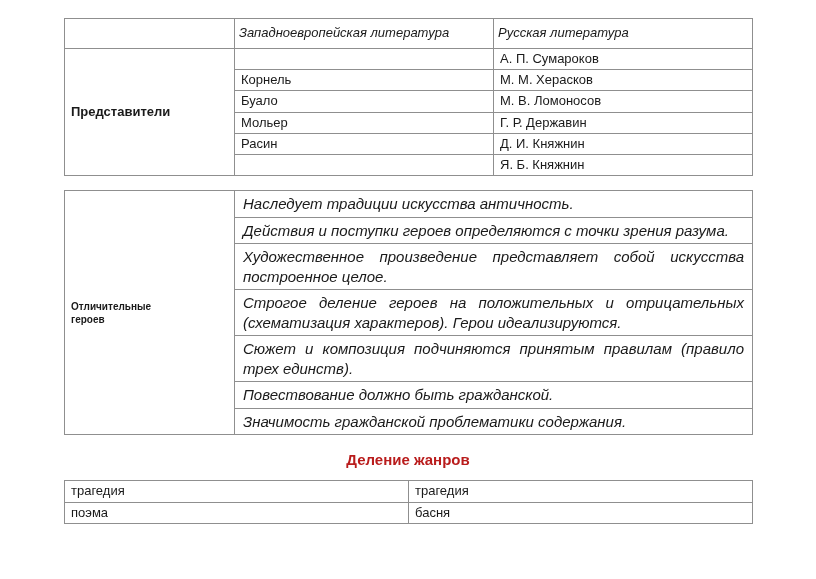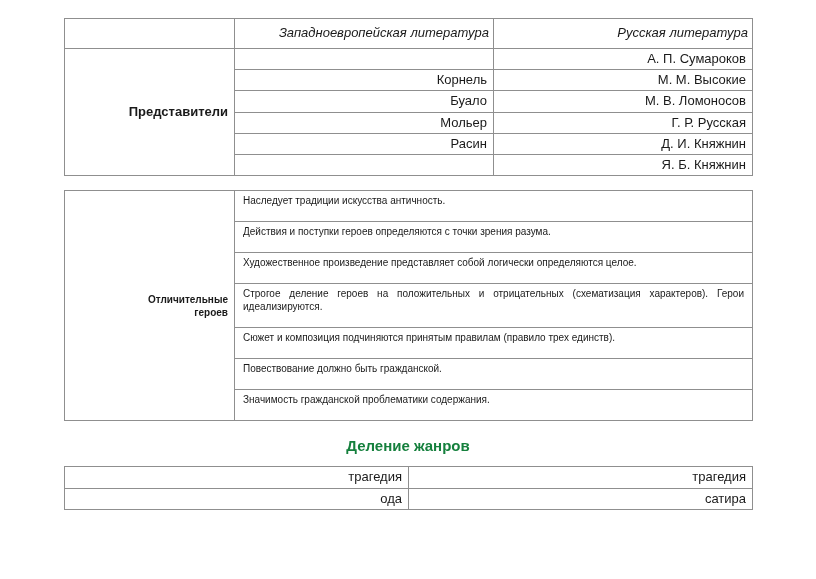--- a/index.html
+++ b/index.html
@@ -26,21 +26,21 @@
     table-layout: fixed;
     width: 688px;
     background: #fff;
   }
   table td {
     border: 1px solid #8f8f8f;
     padding: 2px 6px;
     font-size: 13px;
     line-height: 1.25;
     vertical-align: middle;
-    text-align: right;
+    text-align: left;
   }
   
   #table-representatives {
     margin-bottom: 14px;
   }
   #table-representatives .outer-left {
     width: 170px;
     font-weight: bold;
     font-size: 13px;
   }
@@ -63,30 +63,31 @@
   }
   #table-features .outer-left {
     width: 170px;
     font-weight: bold;
     font-size: 10px;
     line-height: 1.3;
   }
   #table-features td.feature {
     text-align: justify;
     text-align-last: left;
-    padding: 3px 8px 14px 8px;
-    font-size: 10px;
-    line-height: 1.3;
+    padding: 3px 8px 3px 8px;
+    font-size: 15px;
+    line-height: 1.3;
+    font-style: italic;
   }
   
   .section-heading {
     text-align: center;
     font-weight: bold;
     font-size: 15px;
-    color: #15803d;
+    color: #b91c1c;
     margin: 0 0 12px 0;
     width: 688px;
   }
   
   #table-genres td {
     width: 50%;
   }
   #table-genres .genre-head {
     font-style: italic;
     font-weight: bold;
@@ -115,29 +116,29 @@
         <td class="head-cell">Западноевропейская литература</td>
         <td class="head-cell">Русская литература</td>
       </tr>
       <tr>
         <td class="outer-left" rowspan="6">Представители</td>
         <td class="empty-cell"></td>
         <td>А. П. Сумароков</td>
       </tr>
       <tr>
         <td>Корнель</td>
-        <td>М. М. Высокие</td>
+        <td>М. М. Херасков</td>
       </tr>
       <tr>
         <td>Буало</td>
         <td>М. В. Ломоносов</td>
       </tr>
       <tr>
         <td>Мольер</td>
-        <td>Г. Р. Русская</td>
+        <td>Г. Р. Державин</td>
       </tr>
       <tr>
         <td>Расин</td>
         <td>Д. И. Княжнин</td>
       </tr>
       <tr>
         <td class="empty-cell"></td>
         <td>Я. Б. Княжнин</td>
       </tr>
     </tbody>
@@ -153,21 +154,21 @@
         <td class="outer-left" rowspan="7">
           <span>Отличительные</span><br>
           <span>героев</span>
         </td>
         <td class="feature">Наследует традиции искусства античность.</td>
       </tr>
       <tr>
         <td class="feature">Действия и поступки героев определяются с точки зрения разума.</td>
       </tr>
       <tr>
-        <td class="feature">Художественное произведение представляет собой логически определяются целое.</td>
+        <td class="feature">Художественное произведение представляет собой искусства построенное целое.</td>
       </tr>
       <tr>
         <td class="feature">Строгое деление героев на положительных и отрицательных (схематизация характеров). Герои идеализируются.</td>
       </tr>
       <tr>
         <td class="feature">Сюжет и композиция подчиняются принятым правилам (правило трех единств).</td>
       </tr>
       <tr>
         <td class="feature">Повествование должно быть гражданской.</td>
       </tr>
@@ -183,19 +184,19 @@
     <colgroup>
       <col style="width:344px">
       <col style="width:344px">
     </colgroup>
     <tbody>
       <tr>
         <td>трагедия</td>
         <td>трагедия</td>
       </tr>
       <tr>
-        <td>ода</td>
-        <td>сатира</td>
+        <td>поэма</td>
+        <td>басня</td>
       </tr>
     </tbody>
   </table>
 
 </div>
 
 </body></html>

